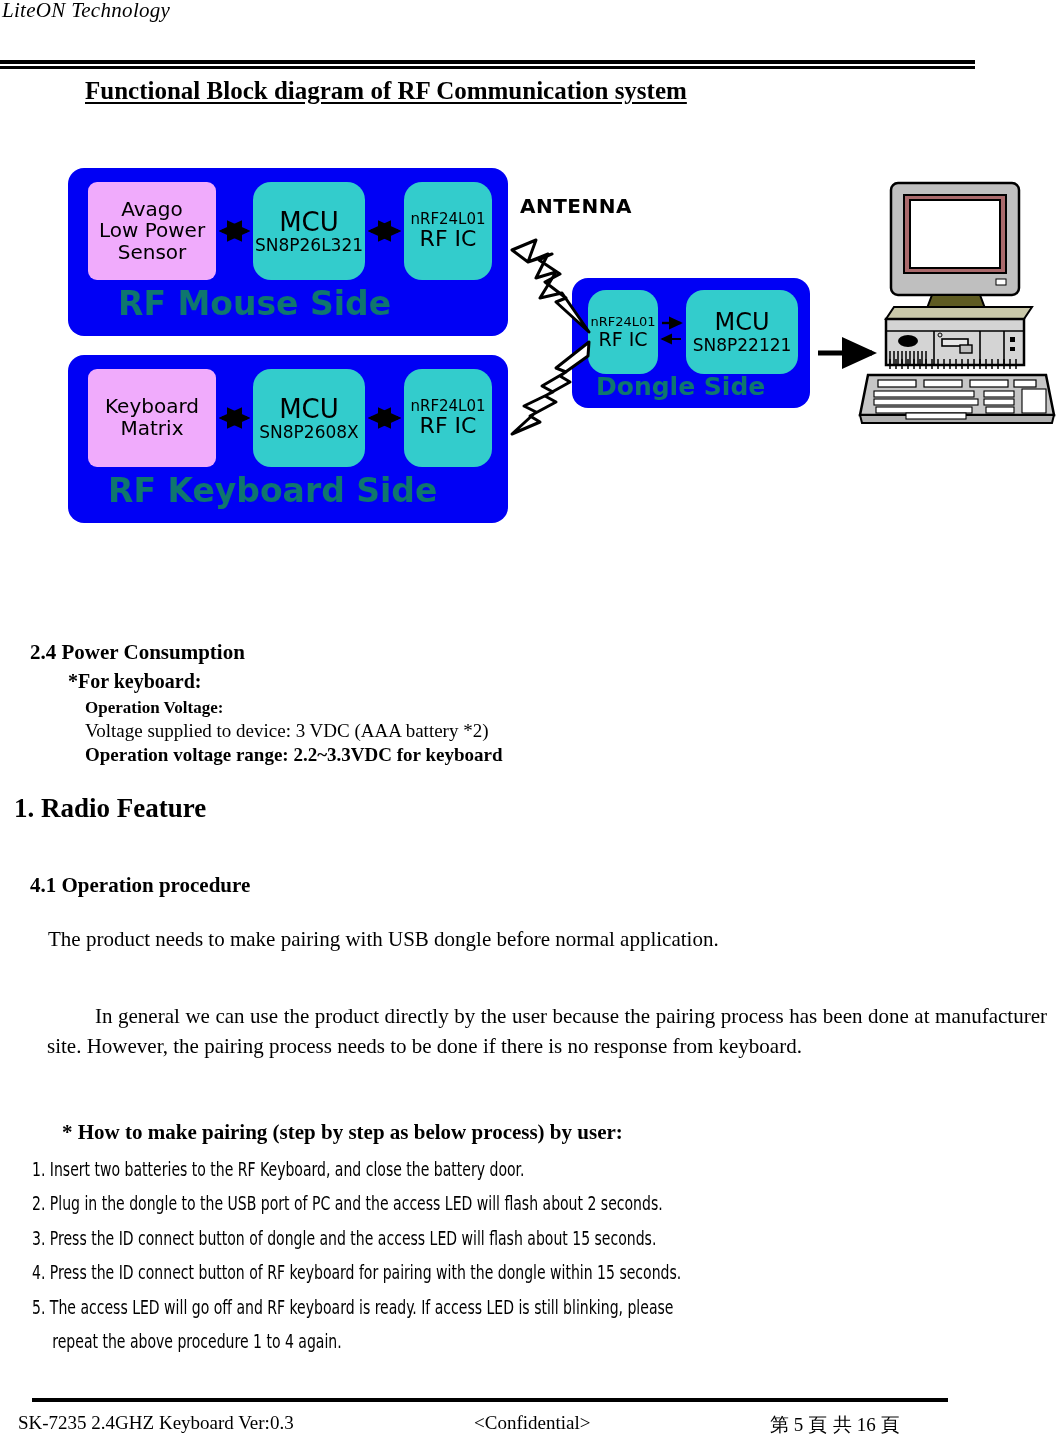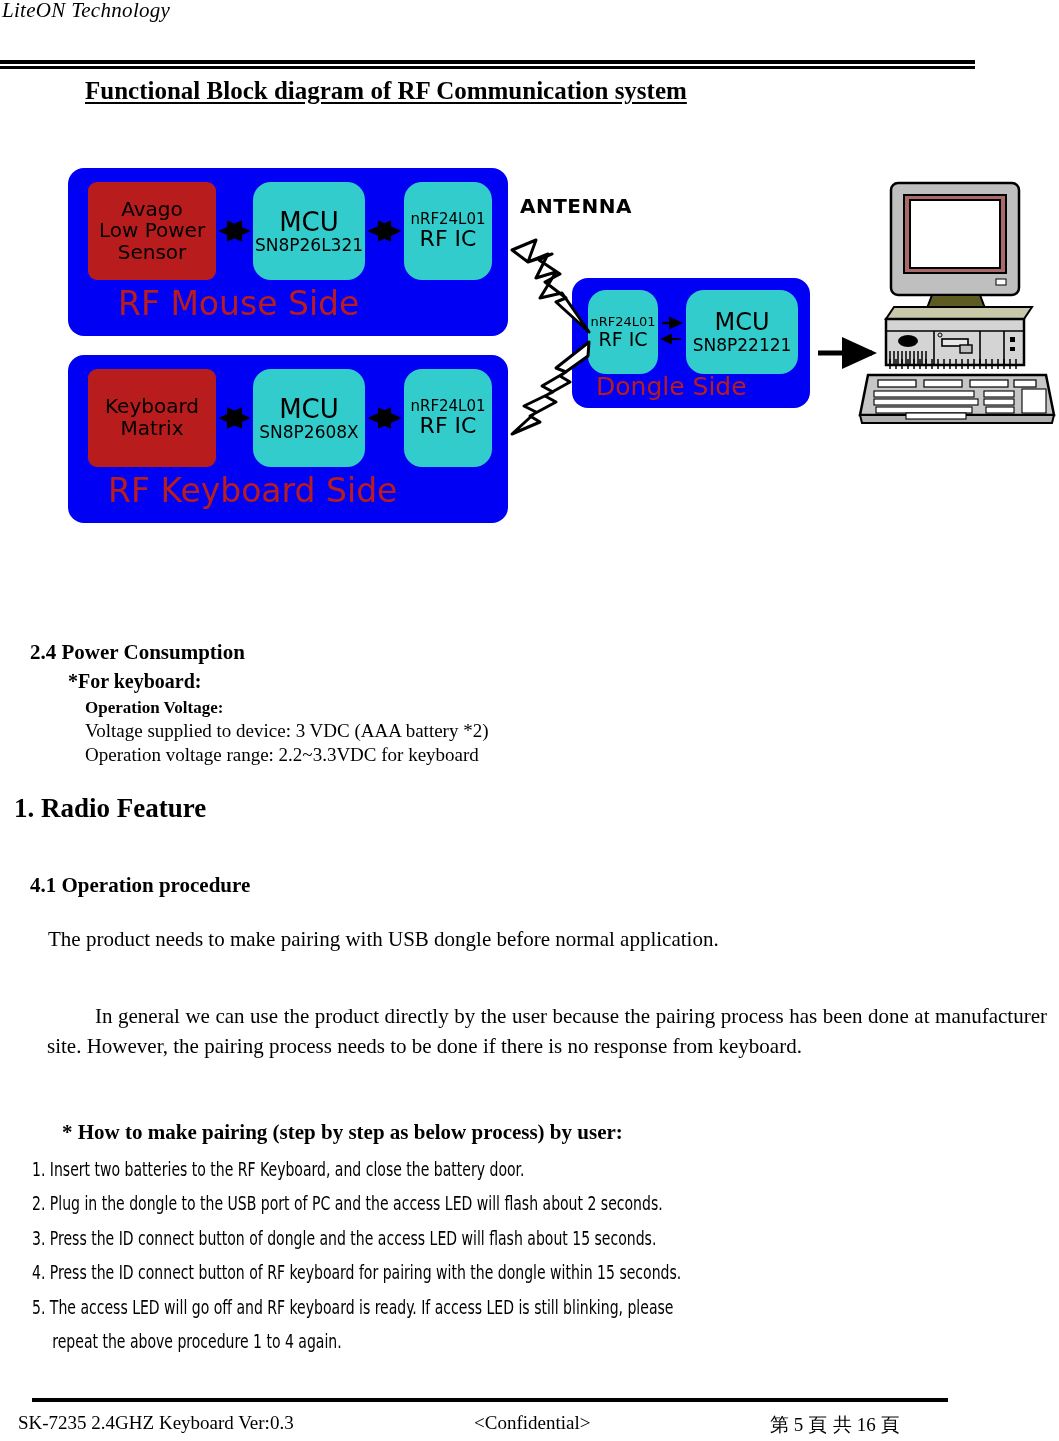--- a/index.html
+++ b/index.html
@@ -85,21 +85,21 @@
     display: flex;
     flex-direction: column;
     align-items: center;
     justify-content: center;
     font-family: "DejaVu Sans", "Liberation Sans", sans-serif;
     color: #000;
     text-align: center;
     line-height: 1.08;
     box-sizing: border-box;
   }
-  .chip.yellow { background: #b91c1c; }
+  .chip.yellow { background: #f0abfc; }
   .chip.cyan   { background: #33CCCC; border-radius: 18px; }
 
   .chip .l1 { display: block; }
   .chip .l2 { display: block; }
 
   
   .c-sensor {
     left: 88px; top: 32px; width: 128px; height: 98px;
     font-size: 20px; font-weight: 500;
   }
@@ -138,22 +138,23 @@
   .c-dongle-rf .l2 { font-size: 19px; }
   .c-dongle-mcu {
     left: 686px; top: 140px; width: 112px; height: 84px;
   }
   .c-dongle-mcu .l1 { font-size: 24px; }
   .c-dongle-mcu .l2 { font-size: 17px; }
 
   .panel-caption {
     position: absolute;
     font-family: "DejaVu Sans", "Liberation Sans", sans-serif;
-    color: #b91c1c;
+    color: #0f766e;
     white-space: nowrap;
+    font-weight: bold;
   }
   .cap-mouse  { left: 118px; top: 134px; font-size: 33px; }
   .cap-kb     { left: 108px; top: 321px; font-size: 33px; }
   .cap-dongle { left: 596px; top: 222px; font-size: 25px; }
 
   .antenna-label {
     position: absolute;
     left: 520px;
     top: 44px;
     font-family: "DejaVu Sans", "Liberation Sans", sans-serif;
@@ -189,21 +190,21 @@
   .op-voltage {
     position: absolute; left: 85px; top: 698px;
     font-size: 17px; font-weight: bold; white-space: nowrap;
   }
   .volt-line-1 {
     position: absolute; left: 85px; top: 720px;
     font-size: 19px; white-space: nowrap;
   }
   .volt-line-2 {
     position: absolute; left: 85px; top: 744px;
-    font-size: 19px; white-space: nowrap;
+    font-size: 19px; white-space: nowrap; font-weight: bold;
   }
 
   .sec-head-4 {
     position: absolute; left: 14px; top: 793px;
     font-size: 27px; font-weight: bold; white-space: nowrap;
   }
   .sec-head-41 {
     position: absolute; left: 30px; top: 873px;
     font-size: 21px; font-weight: bold; white-space: nowrap;
   }

